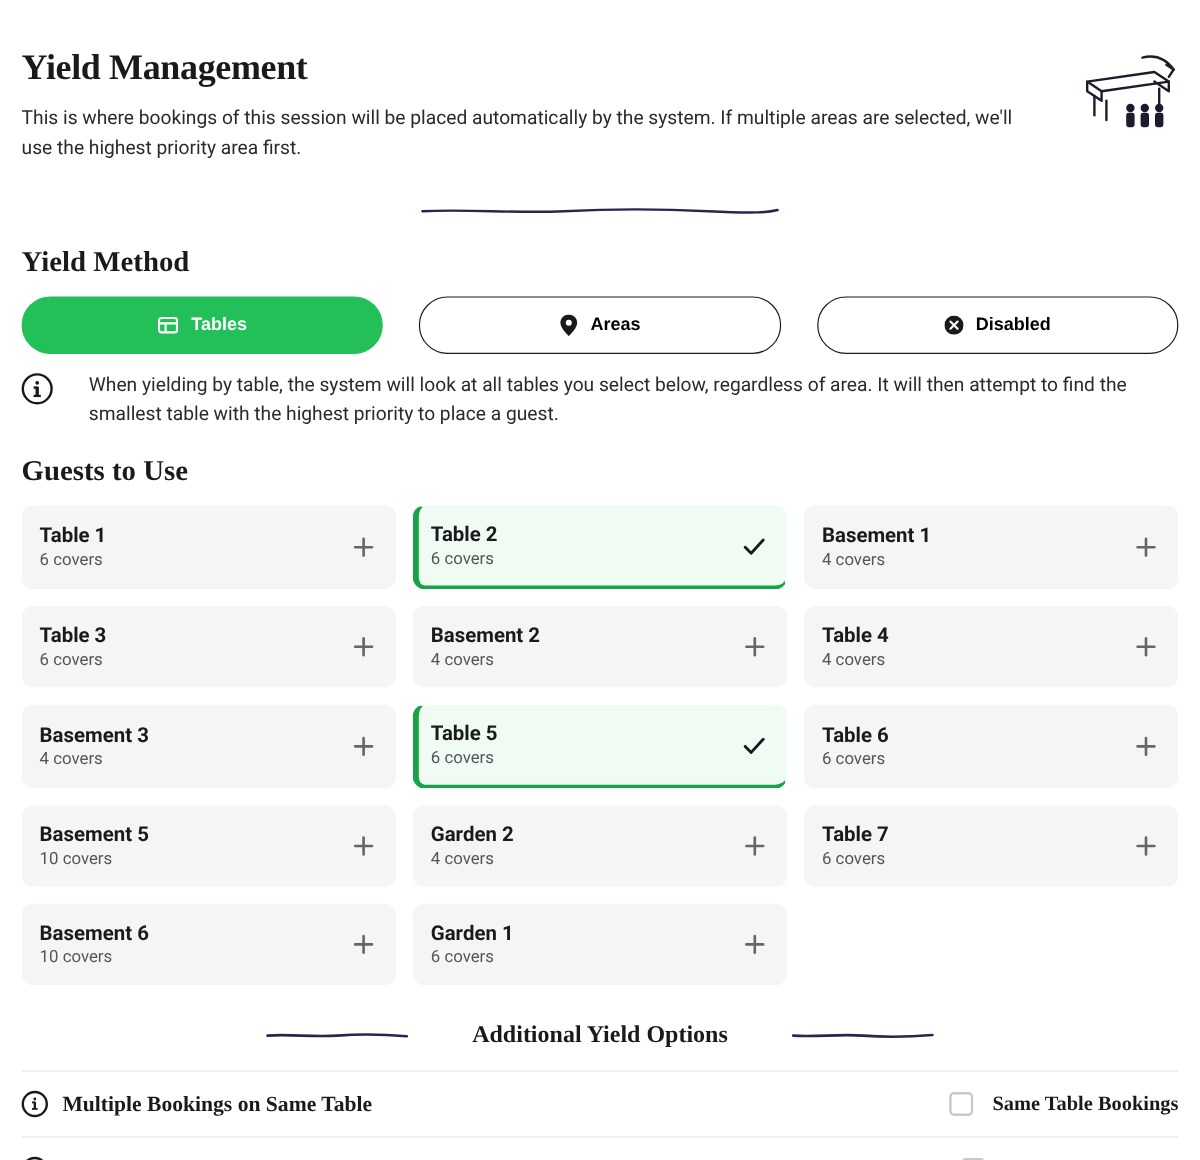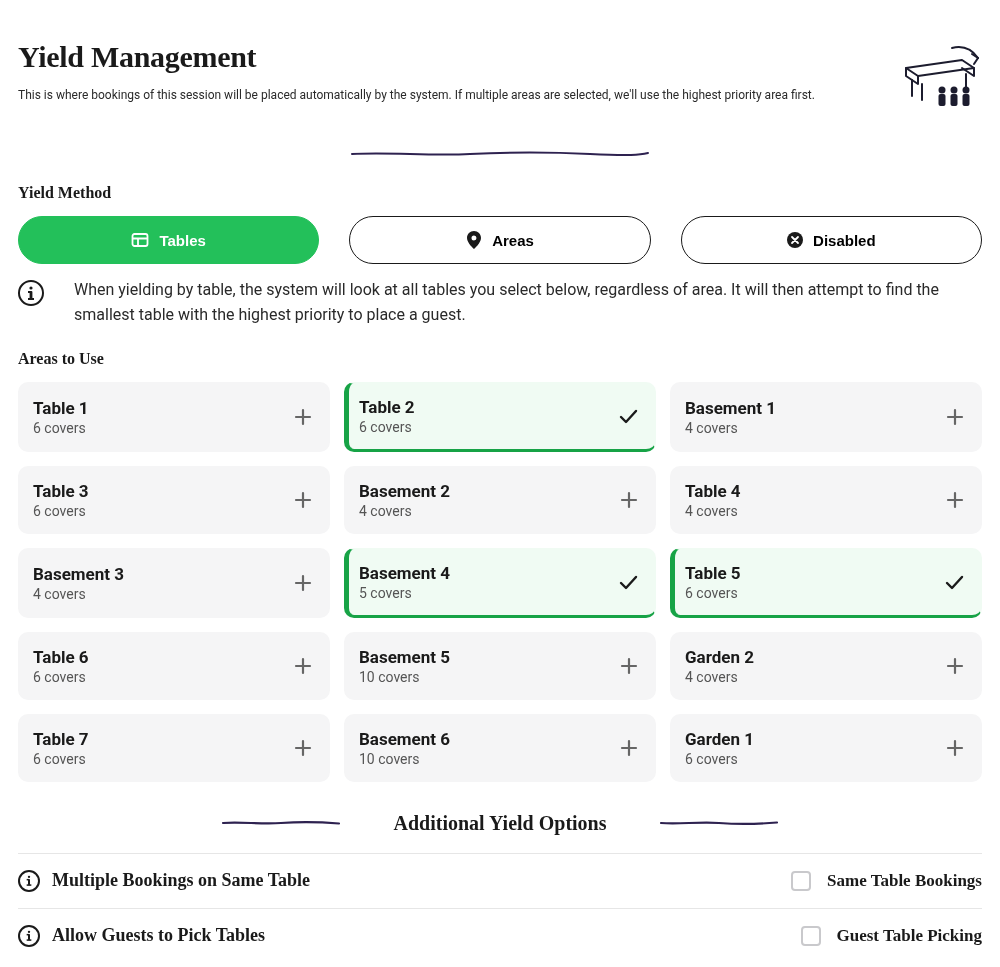--- a/index.html
+++ b/index.html
@@ -18,39 +18,39 @@
   }
   .header-text { flex: 1; }
   h1.page-title {
     font-family: Georgia, "Times New Roman", serif;
     font-weight: 700;
     font-size: 30px;
     letter-spacing: -0.3px;
     margin-bottom: 12px;
   }
   .page-desc {
-    font-size: 12px;
+    font-size: 16px;
     line-height: 1.55;
     color: #2a2a2a;
     max-width: 860px;
   }
   .header-illus {
     width: 80px;
     flex: 0 0 80px;
   }
   .divider-wrap {
     display: flex;
     justify-content: center;
     margin: 36px 0 26px;
   }
   .hand-divider-svg { width: 300px; height: 8px; }
   h2.section-title {
     font-family: Georgia, "Times New Roman", serif;
     font-weight: 700;
-    font-size: 16px;
+    font-size: 24px;
     margin-bottom: 14px;
   }
   .seg-row {
     display: flex;
     gap: 30px;
     margin-bottom: 14px;
   }
   .seg-btn {
     flex: 1;
     height: 48px;
@@ -265,21 +265,21 @@
     <svg viewBox="0 0 12 14">
       <circle cx="6" cy="2" r="1.6" fill="#1a1a1a"></circle>
       <rect x="4.6" y="5" width="2.8" height="8" rx="1" fill="#1a1a1a"></rect>
       <rect x="3" y="5" width="3" height="2" fill="#1a1a1a"></rect>
       <rect x="3" y="12" width="6" height="2" fill="#1a1a1a"></rect>
     </svg>
   </div>
   <p class="info-text">When yielding by table, the system will look at all tables you select below, regardless of area. It will then attempt to find the smallest table with the highest priority to place a guest.</p>
 </div>
 
-<h2 class="section-title">Areas to Use</h2>
+<h2 class="section-title">Guests to Use</h2>
 
 <div class="tables-grid" id="tables-grid">
 
 <div class="table-card">
       <div>
         <div class="tc-name">Table 1</div>
         <div class="tc-covers">6 covers</div>
       </div>
       <div class="tc-action">
         <svg width="20" height="20" viewBox="0 0 20 20">
@@ -343,31 +343,20 @@
       </div>
     </div>
     <div class="table-card">
       <div>
         <div class="tc-name">Basement 3</div>
         <div class="tc-covers">4 covers</div>
       </div>
       <div class="tc-action">
         <svg width="20" height="20" viewBox="0 0 20 20">
           <path d="M10 3 V17 M3 10 H17" stroke="currentColor" stroke-width="2.2" stroke-linecap="round"></path>
-        </svg>
-      </div>
-    </div>
-    <div class="table-card selected">
-      <div>
-        <div class="tc-name">Basement 4</div>
-        <div class="tc-covers">5 covers</div>
-      </div>
-      <div class="tc-action">
-        <svg width="22" height="22" viewBox="0 0 22 22">
-          <path d="M4 12 L9 17 L19 6" stroke="currentColor" stroke-width="2.4" fill="none" stroke-linecap="round" stroke-linejoin="round"></path>
         </svg>
       </div>
     </div>
     <div class="table-card selected">
       <div>
         <div class="tc-name">Table 5</div>
         <div class="tc-covers">6 covers</div>
       </div>
       <div class="tc-action">
         <svg width="22" height="22" viewBox="0 0 22 22">

